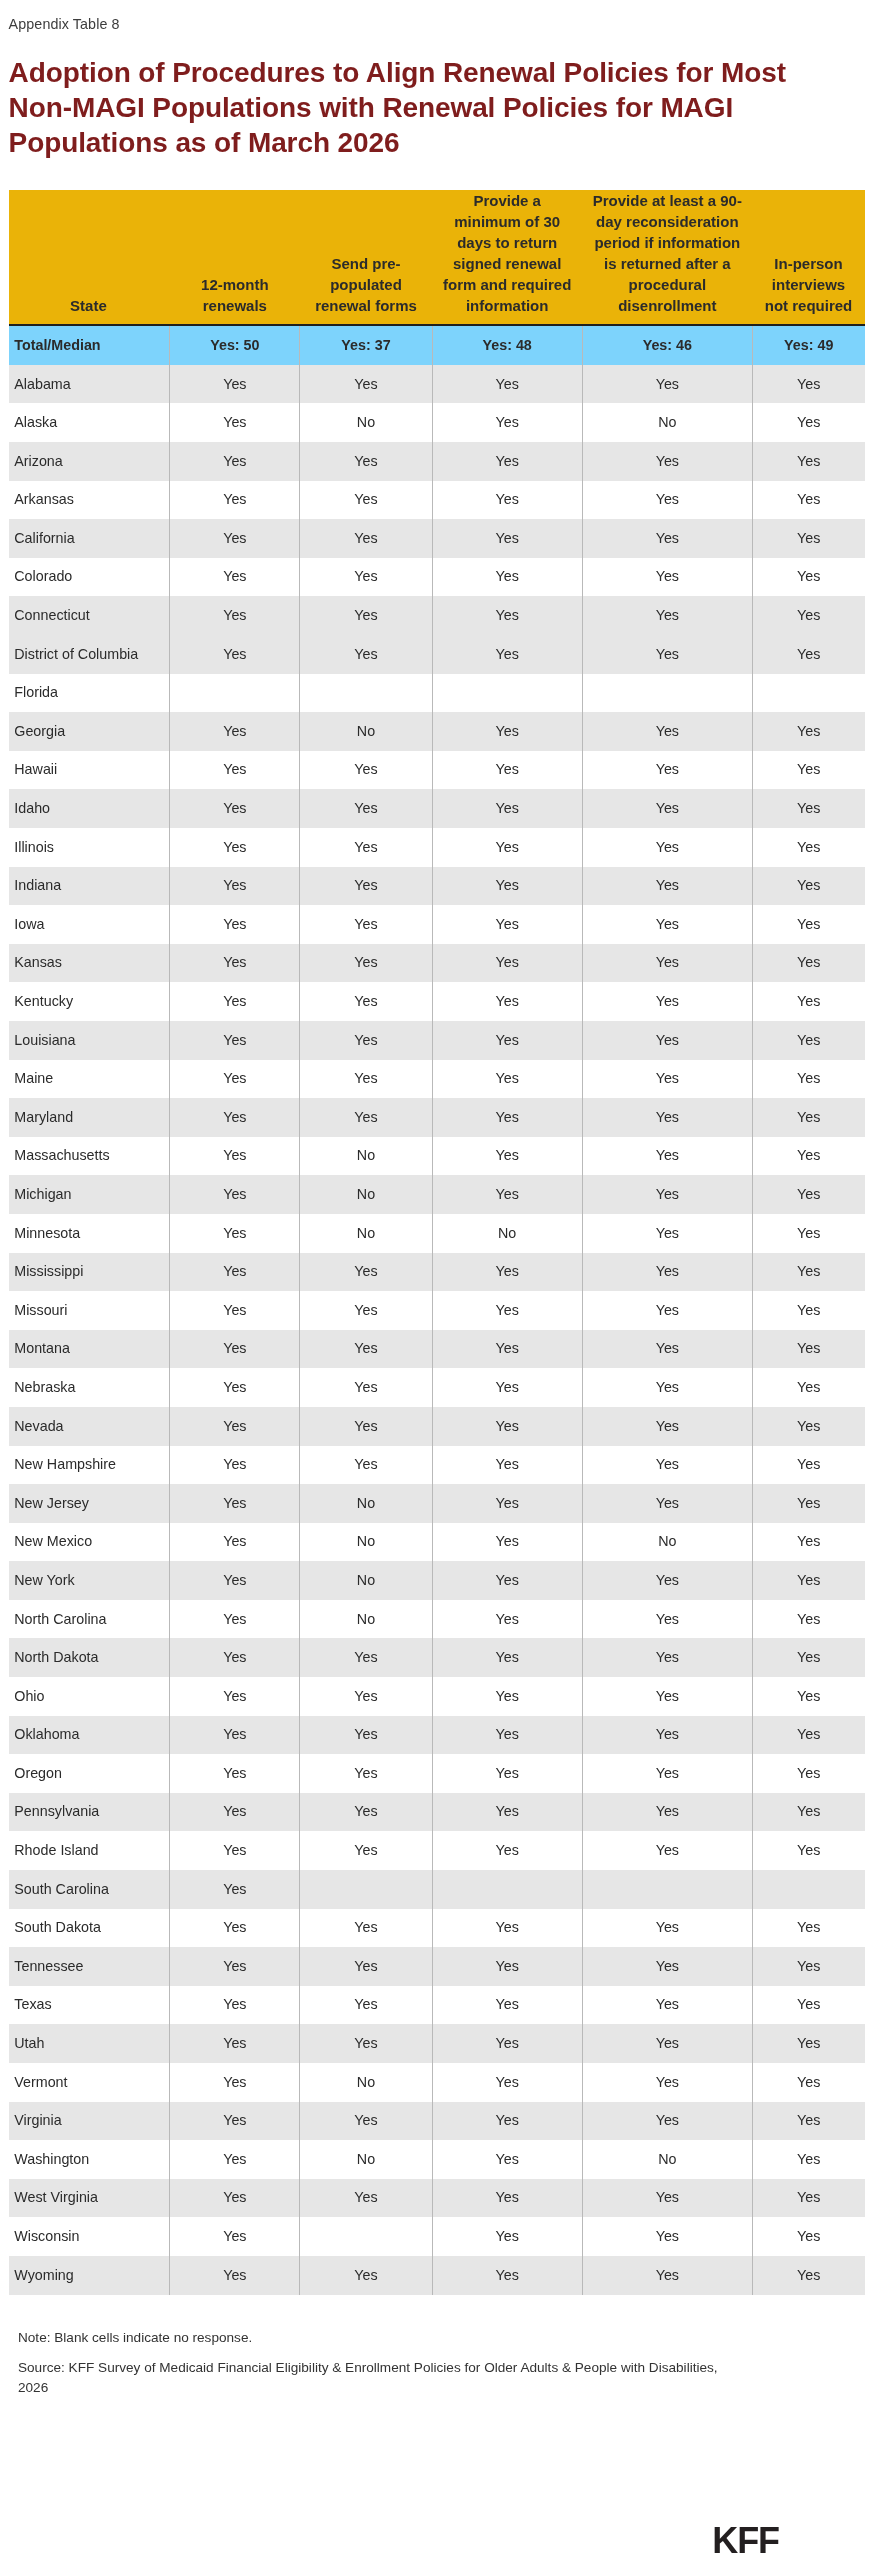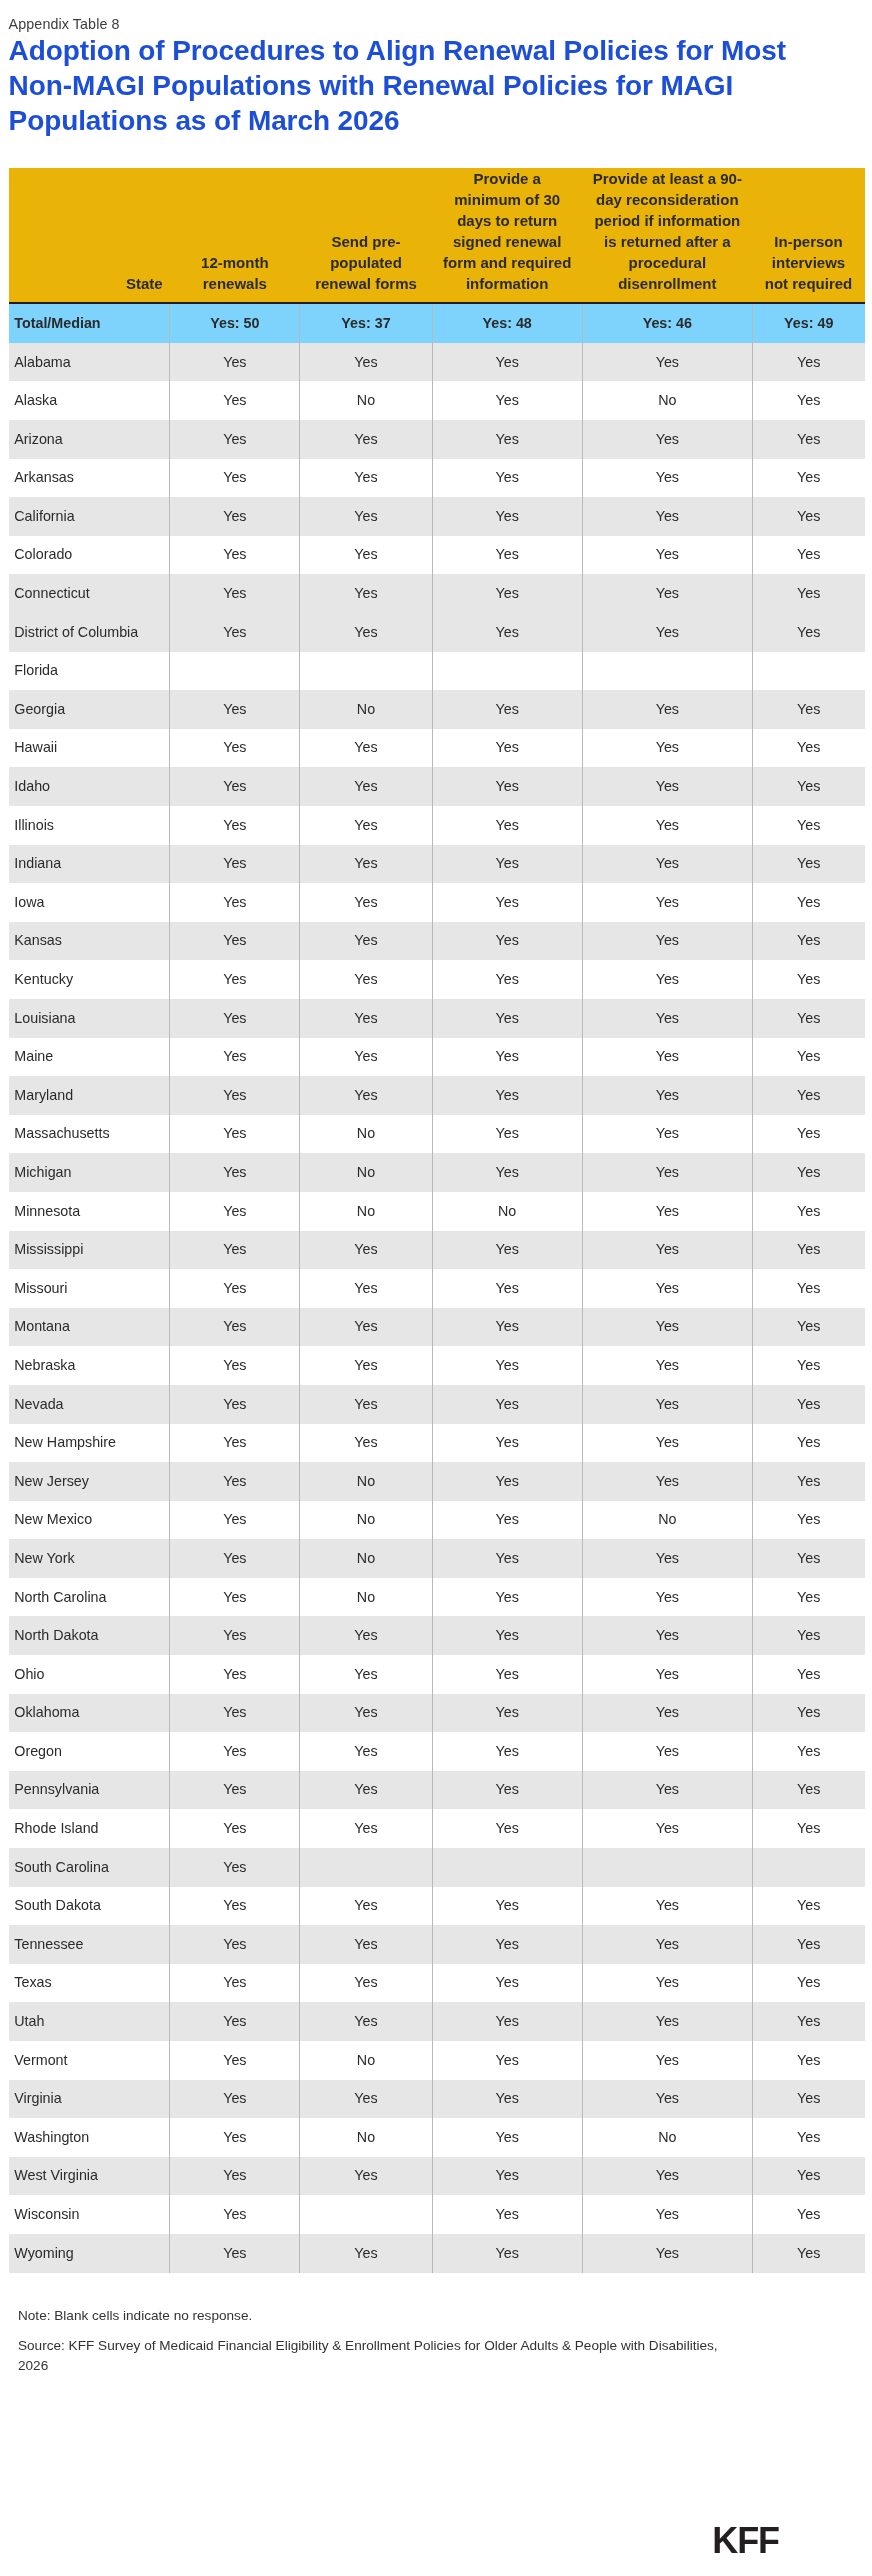--- a/index.html
+++ b/index.html
@@ -25,22 +25,22 @@
     font-size: 14.3px;
     line-height: 17px;
     color: #3d3d3d;
     padding-top: 15.7px;
     letter-spacing: 0.1px;
   }
   .title {
     font-size: 28px;
     line-height: 35px;
     font-weight: bold;
-    color: #1d4ed8;
-    margin-top: 0;
+    color: #7f1d1d;
+    margin-top: 22px;
     letter-spacing: -0.1px;
     max-width: 830px;
   }
   table.datatable {
     border-collapse: collapse;
     width: 856px;
     margin-top: 30px;
     table-layout: fixed;
   }
   table.datatable col.c-state  { width: 161px; }
@@ -55,21 +55,21 @@
     font-size: 15px;
     line-height: 21px;
     font-weight: bold;
     color: #2b2b2b;
     padding: 0 7.2px 8.6px 7.2px;
     text-align: center;
     border-bottom: 2.1px solid #1f1f1f;
     background: #eab308;
   }
   thead th.state-head {
-    text-align: right;
+    text-align: center;
     padding-left: 5.7px;
     margin-left: 26px;
   }
   tbody td {
     font-size: 14.3px;
     line-height: 19.3px;
     text-align: center;
     color: #2b2b2b;
     padding: 9.3px 4.3px;
     border-right: 0.7px solid #b9b9b9;

